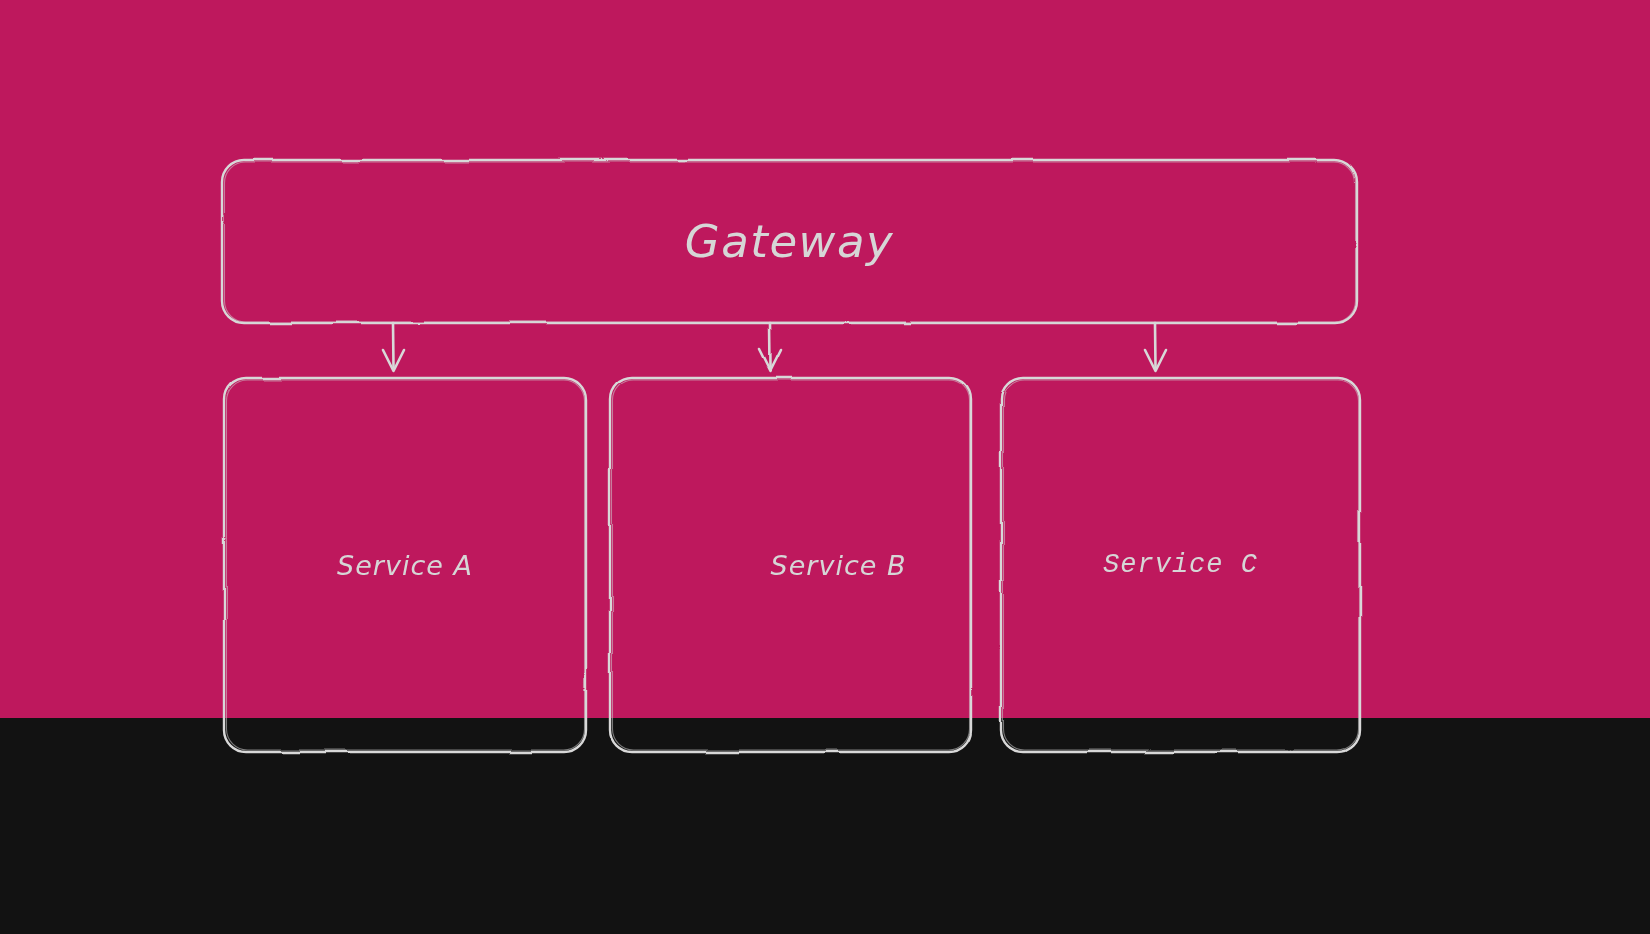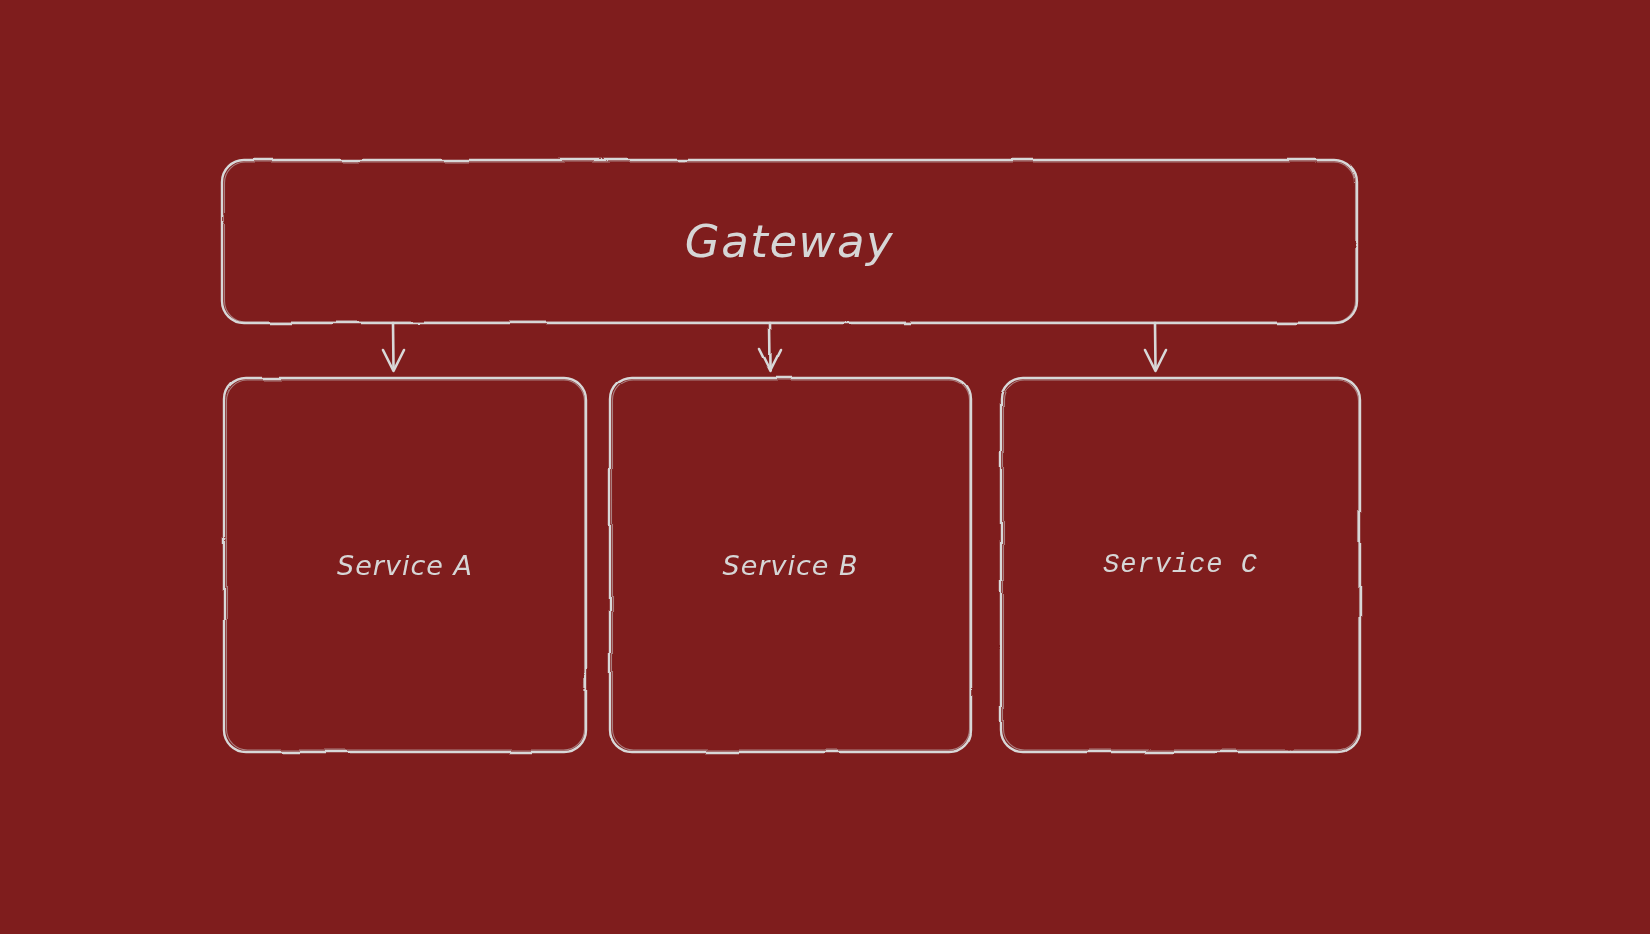--- a/index.html
+++ b/index.html
@@ -11,22 +11,22 @@
   body {
     width: 1650px;
     height: 934px;
     overflow: hidden;
     font-family: "DejaVu Sans", sans-serif;
   }
 
   #canvas {
     position: relative;
     width: 1650px;
-    height: 934px;
-    background: #7f1d1d;
+    height: 718px;
+    background: #be185d;
   }
 
   #scene-svg {
     position: absolute;
     left: 0;
     top: 0;
     width: 1650px;
     height: 934px;
     display: block;
   }
@@ -104,17 +104,17 @@
         <path d="M 1155 323 L 1155.5 367" fill="none" stroke="#d8d8d8" stroke-width="2.6" stroke-linecap="round"></path>
         <path d="M 1145 350 L 1155.5 371 L 1166 350" fill="none" stroke="#d8d8d8" stroke-width="2.6" stroke-linecap="round" stroke-linejoin="round"></path>
       </g>
     </g>
   </svg>
 
   <div class="node-label label-gateway" style="left:222px; top:160px; width:1135px; height:163px;">Gateway</div>
 
   <div class="node-label label-service" style="left:224px; top:378px; width:362px; height:374px;">Service A</div>
 
-  <div class="node-label label-service" style="left:610px; top:378px; width:361px; height:374px;">Service B</div>
+  <div class="node-label label-service" style="left:610px; top:378px; width:361px; height:374px;padding-left:48px;">Service B</div>
 
   <div class="node-label label-service" style="left:1001px; top:378px; width:359px; height:374px;font-family:Liberation Mono, monospace;">Service C</div>
 
 </div>
 
 </body></html>

